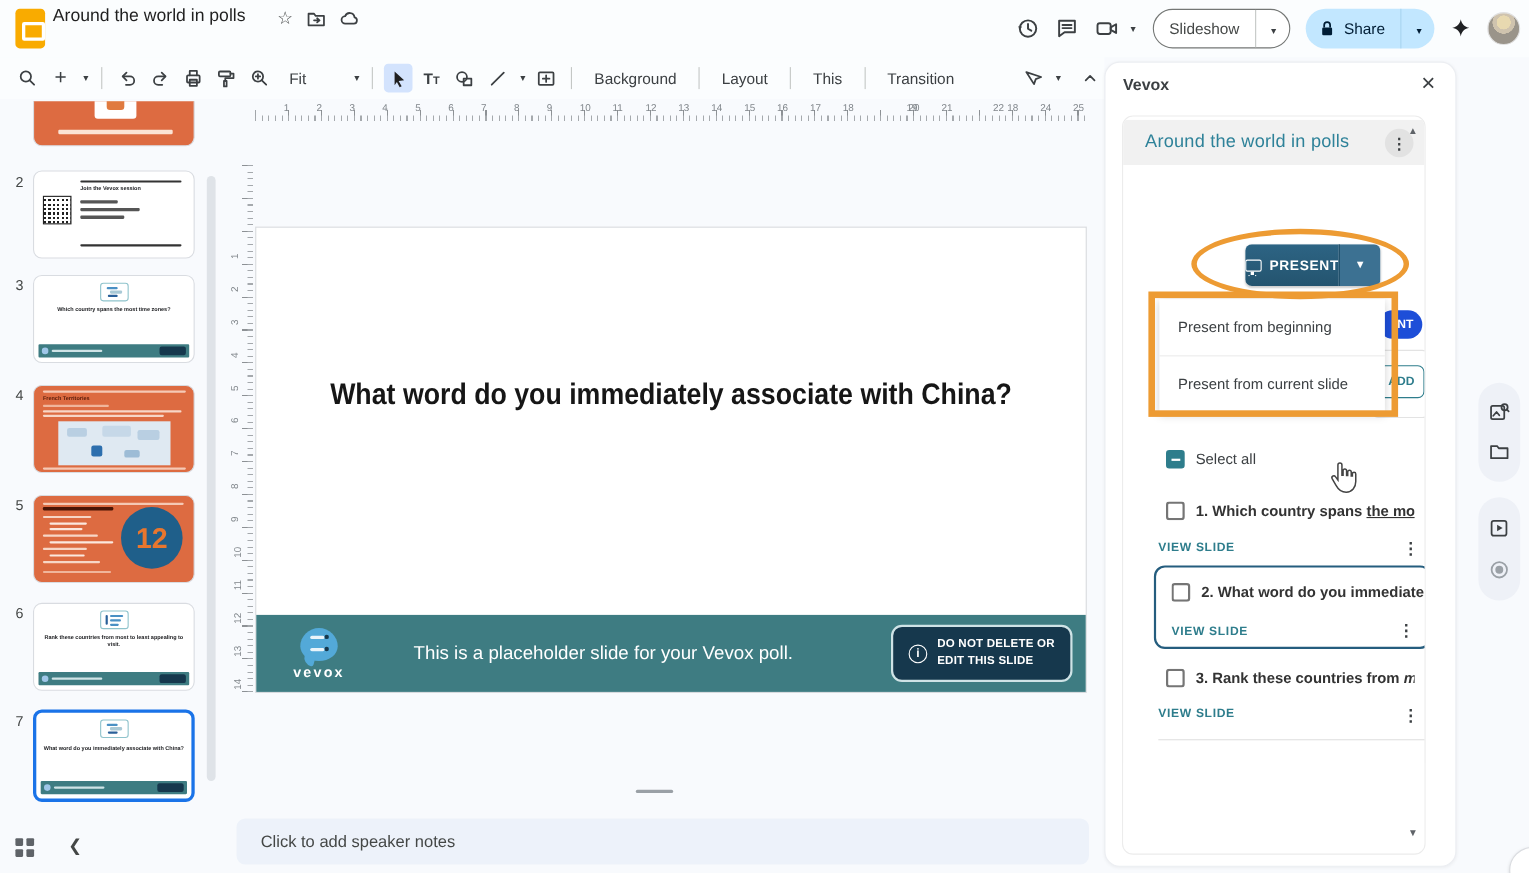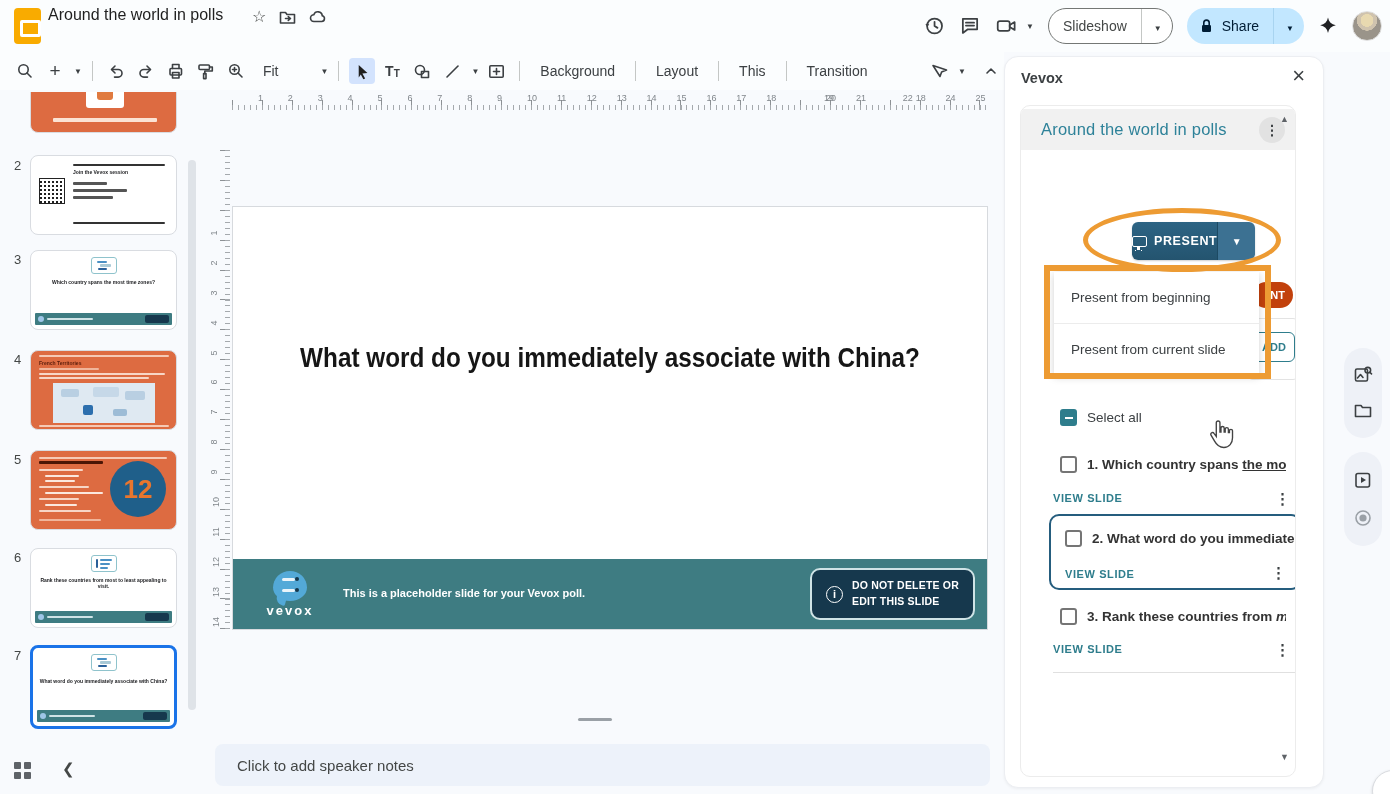--- a/index.html
+++ b/index.html
@@ -70,21 +70,21 @@
   .wc-box .bar { height:9px; border-radius:4px; }
   .wc-label { position:absolute; left:0; right:0; bottom:10px; text-align:center; font-size:13px; font-weight:bold; color:#202124; }
   .slide-title { position:absolute; left:0; right:0; top:136px; text-align:center; font-size:27px; font-weight:bold; color:#161616; transform:scaleX(.9); }
   .sfooter { position:absolute; left:0; right:0; bottom:0; height:70px; background:#3e7c82; display:flex; align-items:center; }
   .vlogo { width:70px; margin-left:22px; text-align:center; }
   .vbubble { position:relative; width:34px; height:30px; margin:0 auto 2px; background:#53a9d8; border-radius:50% 50% 50% 50%/55% 55% 45% 45%; }
   .vbubble::after { content:""; position:absolute; left:3px; bottom:-4px; width:10px; height:10px; background:#53a9d8; border-radius:0 0 2px 8px; transform:rotate(15deg); }
   .vbubble .ln { position:absolute; left:9px; width:13px; height:3px; background:#eaf4fa; border-radius:2px; }
   .vbubble .dt { position:absolute; width:4px; height:4px; background:#16384d; border-radius:50%; }
   .vword { color:#fff; font-size:13px; letter-spacing:2px; font-weight:600; }
-  .sfooter-text { margin-left:18px; color:#fff; font-size:11px; line-height:1.75; font-weight:700; }
+  .sfooter-text { margin-left:51px; color:#fff; font-size:17px; line-height:1.75; font-weight:400; }
   .dnd-badge { margin-left:auto; margin-right:12px; display:flex; align-items:center; gap:9px; background:#16384d; border:2px solid #cfe3e6; border-radius:10px; padding:8px 14px; color:#fff; }
   .info-circ { width:17px; height:17px; border:1.6px solid #fff; border-radius:50%; font-size:11px; font-weight:bold; display:flex; align-items:center; justify-content:center; }
   .dnd-text { font-size:10.5px; font-weight:bold; line-height:1.5; letter-spacing:.2px; }
   .canvas-dash { position:absolute; left:578px; top:718px; width:34px; height:3px; background:#9aa0a6; border-radius:2px; }
 
   
   .notes { position:absolute; left:215px; top:744px; width:775px; height:42px; background:#edf2fa; border-radius:8px; display:flex; align-items:center; padding-left:22px; font-size:15px; color:#444746; }
   .blgrid { position:absolute; left:14px; top:762px; width:17px; height:17px; display:grid; grid-template-columns:7px 7px; grid-template-rows:7px 7px; gap:3px; }
   .blgrid i { background:#5f6368; border-radius:1px; }
   .blchev { position:absolute; left:62px; top:760px; font-size:15px; color:#444746; }
@@ -99,21 +99,21 @@
   .kebab-circ { width:26px; height:26px; border-radius:50%; background:#e2e2e2; display:flex; align-items:center; justify-content:center; font-weight:bold; color:#3c4043; font-size:14px; }
   .scroll-up { position:absolute; right:6px; top:52px; font-size:9px; color:#5f6368; }
   .scroll-dn { position:absolute; right:6px; bottom:14px; font-size:9px; color:#5f6368; }
 
   .present-btn { position:absolute; left:111px; top:116px; width:123px; height:38px; display:flex; border-radius:6px; overflow:hidden; box-shadow:0 1px 2px rgba(0,0,0,.2); }
   .present-main { flex:1; background:linear-gradient(#2d6484,#24546f); color:#fff; display:flex; align-items:center; justify-content:center; gap:7px; font-size:12.5px; font-weight:bold; letter-spacing:.6px; }
   .present-caret { width:38px; background:#3c7192; color:#fff; display:flex; align-items:center; justify-content:center; font-size:10px; border-left:1px solid #1d4a63; }
   .monitor { width:15px; height:11px; border:1.7px solid #fff; border-radius:2px; position:relative; }
   .monitor::after { content:""; position:absolute; left:4px; bottom:-4px; width:3px; height:3px; background:#fff; box-shadow:-3px 2px 0 -1px #fff, 3px 2px 0 -1px #fff; }
 
-  .pill-partial { position:absolute; left:232px; top:176px; width:40px; height:26px; background:#c2410c; border-radius:14px; color:#fff; font-size:11px; font-weight:bold; display:flex; align-items:center; justify-content:flex-end; padding-right:8px; z-index:1; }
+  .pill-partial { position:absolute; left:232px; top:176px; width:40px; height:26px; background:#1d4ed8; border-radius:14px; color:#fff; font-size:11px; font-weight:bold; display:flex; align-items:center; justify-content:flex-end; padding-right:8px; z-index:1; }
   .addcard { position:absolute; left:226px; top:212px; width:52px; height:62px; background:#fff; border:1px solid #e3e3e3; border-radius:6px; z-index:1; }
   .addbtn { position:absolute; left:232px; top:226px; width:42px; height:30px; border:1.5px solid #2e7d8c; border-radius:6px; color:#2e7d8c; font-size:11px; font-weight:bold; display:flex; align-items:center; justify-content:center; z-index:1; }
 
   .dropdown { position:absolute; left:33px; top:166px; width:205px; height:103px; background:#fff; box-shadow:0 2px 8px rgba(0,0,0,.18); z-index:3; }
   .dropdown .item { height:51px; display:flex; align-items:center; padding-left:17px; font-size:13.5px; color:#3c4043; }
   .dropdown .dvd { height:1px; background:#ececec; }
 
   .ellipse-anno { position:absolute; left:62px; top:102px; width:198px; height:64px; border:5px solid #ed9b33; border-radius:50%; z-index:4; pointer-events:none; }
   .rect-anno { position:absolute; left:23px; top:159px; width:227px; height:114px; border:6px solid #ed9b33; z-index:4; pointer-events:none; }
 

